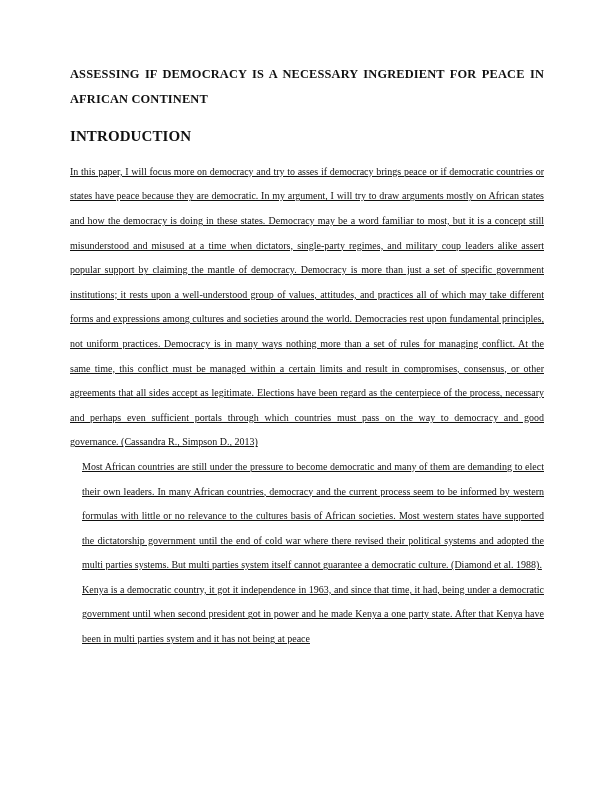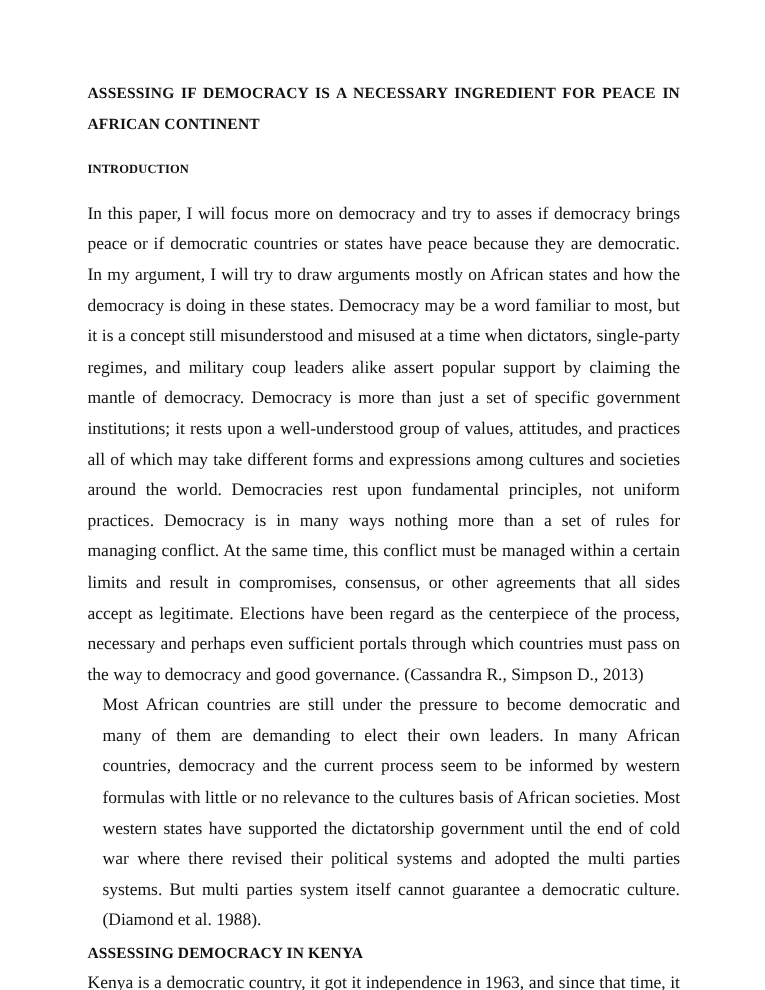--- a/index.html
+++ b/index.html
@@ -31,43 +31,44 @@
     font-size: 12.4px;
     font-weight: bold;
     text-align: justify;
     text-align-last: left;
     text-transform: uppercase;
     letter-spacing: 0.15px;
     line-height: 24.6px;
     margin: 0 0 13px 0;
   }
   .doc-heading {
-    font-size: 10px;
+    font-size: 15px;
     font-weight: bold;
     text-align: left;
     text-transform: uppercase;
     letter-spacing: 0.1px;
     line-height: 24.6px;
     margin: 0 0 11px 0;
   }
   .heading-inline {
     font-size: 12.4px;
     font-weight: bold;
     text-transform: uppercase;
     letter-spacing: 0.1px;
     line-height: 24.6px;
     margin: 0;
   }
   .doc-para {
-    font-size: 14px;
+    font-size: 10px;
     line-height: 24.6px;
     text-align: justify;
     text-align-last: left;
     margin: 0;
     hyphens: none;
+    text-decoration: underline;
   }
   .doc-para + .doc-para {
     margin-top: 0;
     margin-left: 12px;
   }
 </style>
 </head>
 <body>
 
 <div class="page">
@@ -75,18 +76,17 @@
 
     <h1 class="doc-title">ASSESSING IF DEMOCRACY IS A NECESSARY INGREDIENT FOR PEACE IN AFRICAN CONTINENT</h1>
 
     <h2 class="doc-heading">INTRODUCTION</h2>
 
     <p class="doc-para">In this paper, I will focus more on democracy and try to asses if democracy brings peace or if democratic countries or states have peace because they are democratic. In my argument, I will try to draw arguments mostly on African states and how the democracy is doing in these states. Democracy may be a word familiar to most, but it is a concept still misunderstood and misused at a time when dictators, single-party regimes, and military coup leaders alike assert popular support by claiming the mantle of democracy. Democracy is more than just a set of specific government institutions; it rests upon a well-understood group of values, attitudes, and practices all of which may take different forms and expressions among cultures and societies around the world. Democracies rest upon fundamental principles, not uniform practices. Democracy is in many ways nothing more than a set of rules for managing conflict. At the same time, this conflict must be managed within a certain limits and result in compromises, consensus, or other agreements that all sides accept as legitimate. Elections have been regard as the centerpiece of the process, necessary and perhaps even sufficient portals through which countries must pass on the way to democracy and good governance. (Cassandra R., Simpson D., 2013)</p>
 
     <p class="doc-para">Most African countries are still under the pressure to become democratic and many of them are demanding to elect their own leaders. In many African countries, democracy and the current process seem to be informed by western formulas with little or no relevance to the cultures basis of African societies. Most western states have supported the dictatorship government until the end of cold war where there revised their political systems and adopted the multi parties systems. But multi parties system itself cannot guarantee a democratic culture. (Diamond et al. 1988).</p>
 
 
-    <h2 class="heading-inline">ASSESSING DEMOCRACY IN KENYA</h2>
 
     <p class="doc-para">Kenya is a democratic country, it got it independence in 1963, and since that time, it had, being under a democratic government until when second president got in power and he made Kenya a one party state. After that Kenya have been in multi parties system and it has not being at peace</p>
 
   </div>
 </div>
 
 </body></html>

